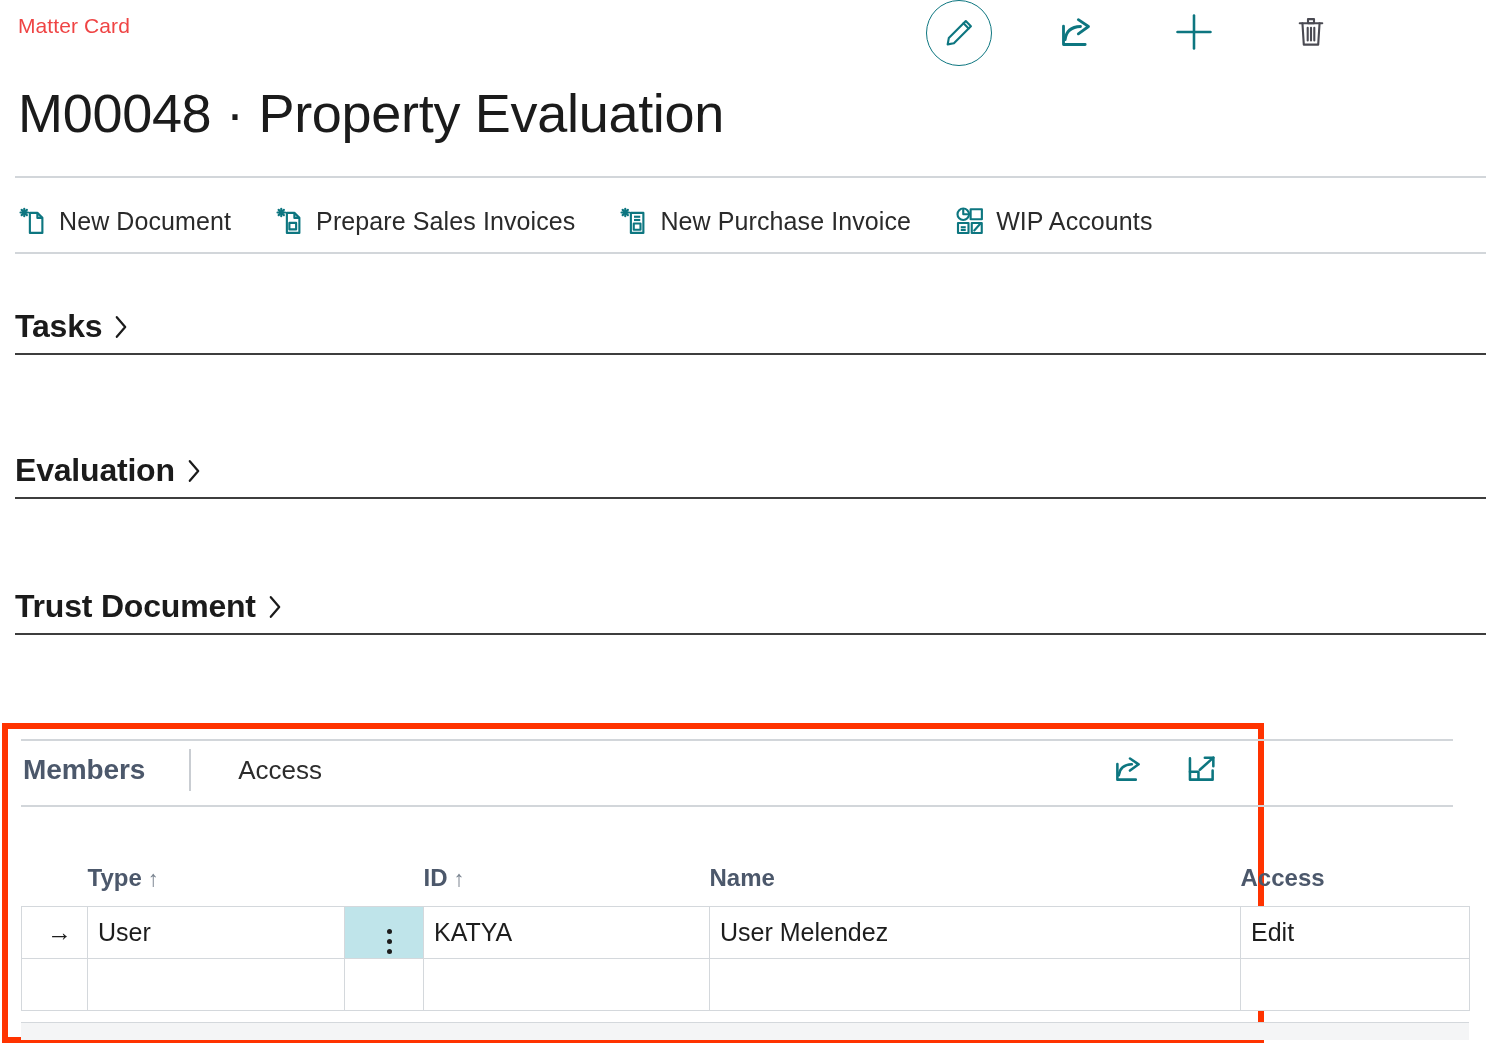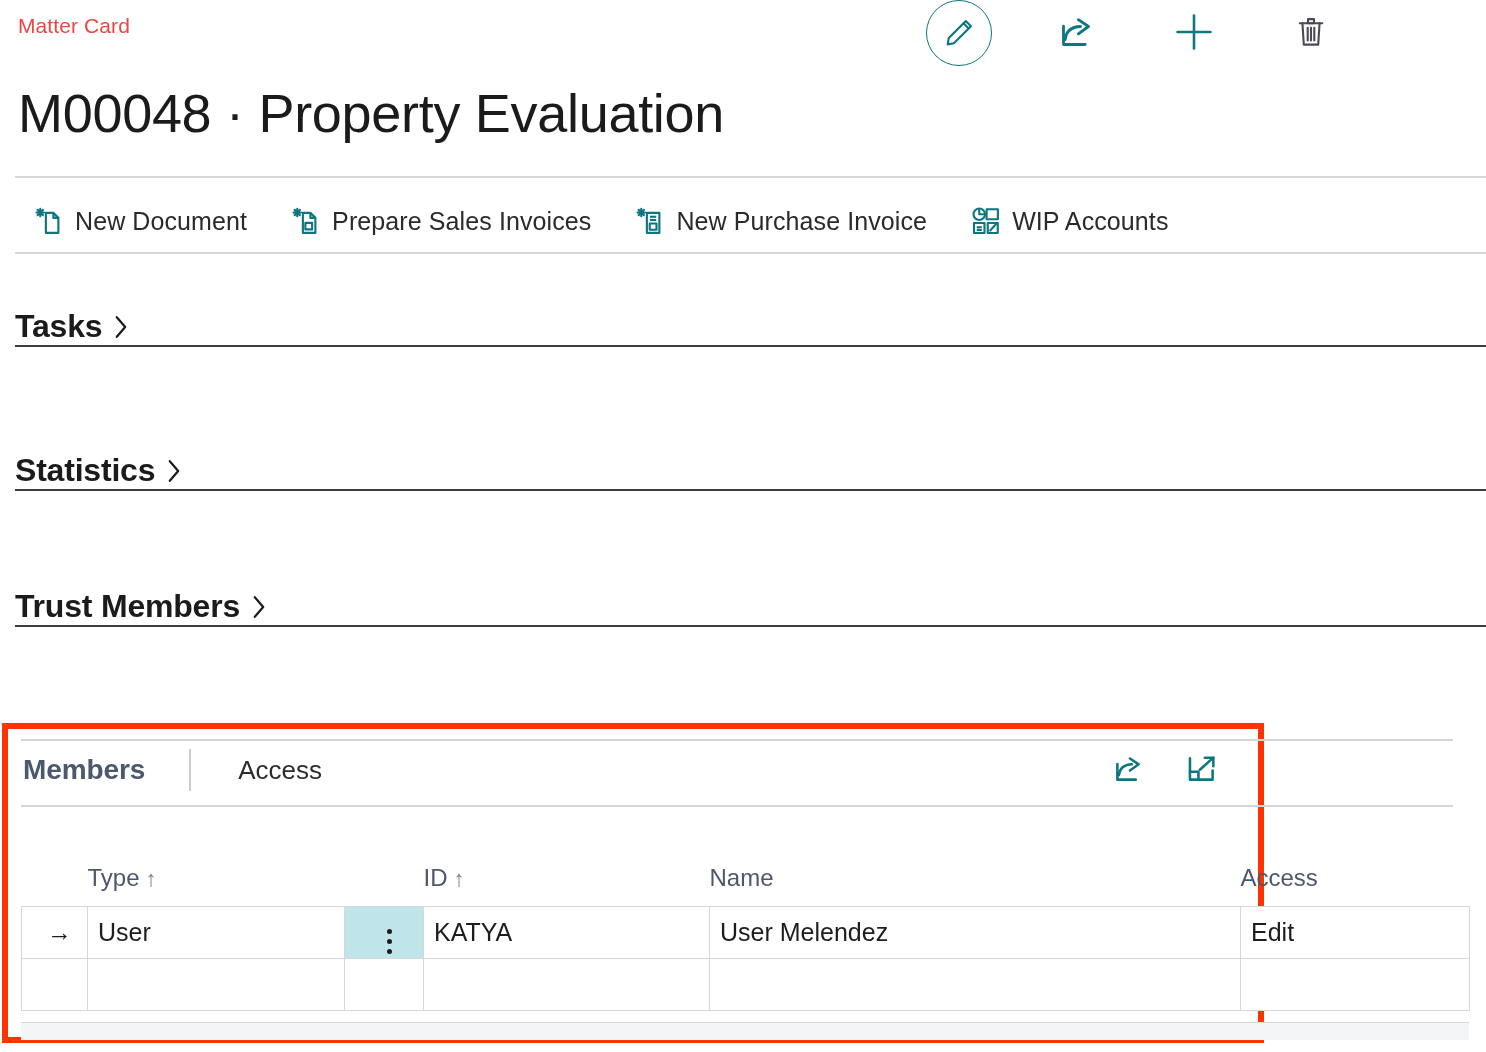--- a/index.html
+++ b/index.html
@@ -65,21 +65,20 @@
 
   
   #action-bar {
     position: absolute;
     left: 0px; top: 190px;
     width: 1486px; height: 62px;
     display: flex;
     align-items: center;
     white-space: nowrap;
     overflow: hidden;
-    padding-left: 16px;
   }
   .action-item {
     display: flex;
     align-items: center;
     gap: 11px;
     cursor: pointer;
     padding: 0 0 0 0;
     margin-right: 44px;
     background: transparent; border: none;
     flex: 0 0 auto;
@@ -104,20 +103,21 @@
   .section {
     position: absolute;
     left: 15px;
     width: 1471px;
   }
   .section-head {
     display: flex;
     align-items: center;
     gap: 9px;
     cursor: pointer;
+    padding-bottom: 8px;
   }
   .section-title {
     font-size: 32px;
     font-weight: 700;
     color: #1b1b1b;
     letter-spacing: -0.2px;
   }
   .chev { width: 20px; height: 28px; flex: 0 0 auto; display:block; }
   .section-rule { height: 2px; background: #3d3d3d; width: 100%; }
 
@@ -202,21 +202,21 @@
     left: 13px; top: 135px;
     width: 1448px;
   }
   table.grid {
     border-collapse: collapse;
     table-layout: fixed;
     width: 1448px;
   }
   table.grid th {
     font-size: 24px;
-    font-weight: 400;
+    font-weight: 700;
     color: #4c586b;
     text-align: left;
     padding: 0 0 14px 0;
     border: none;
     white-space: nowrap;
   }
   .sort-arrow {
     display: inline-block;
     margin-left: 6px;
     color: #7b8591;
@@ -402,33 +402,33 @@
       <svg class="chev" viewBox="0 0 12 20" fill="none" stroke="#1b1b1b" stroke-width="1.6" stroke-linecap="round" stroke-linejoin="round">
         <polyline points="3,3 9,10 3,17"></polyline>
       </svg>
     </span>
   </div>
   <div class="section-rule"></div>
 </div>
 
 <div class="section" id="sec-stats">
   <div class="section-head">
-    <span class="section-title">Statistics</span>
+    <span class="section-title">Evaluation</span>
     <span>
       <svg class="chev" viewBox="0 0 12 20" fill="none" stroke="#1b1b1b" stroke-width="1.6" stroke-linecap="round" stroke-linejoin="round">
         <polyline points="3,3 9,10 3,17"></polyline>
       </svg>
     </span>
   </div>
   <div class="section-rule"></div>
 </div>
 
 <div class="section" id="sec-trust">
   <div class="section-head">
-    <span class="section-title">Trust Members</span>
+    <span class="section-title">Trust Document</span>
     <span>
       <svg class="chev" viewBox="0 0 12 20" fill="none" stroke="#1b1b1b" stroke-width="1.6" stroke-linecap="round" stroke-linejoin="round">
         <polyline points="3,3 9,10 3,17"></polyline>
       </svg>
     </span>
   </div>
   <div class="section-rule"></div>
 </div>
 
 <div id="members-highlight">

